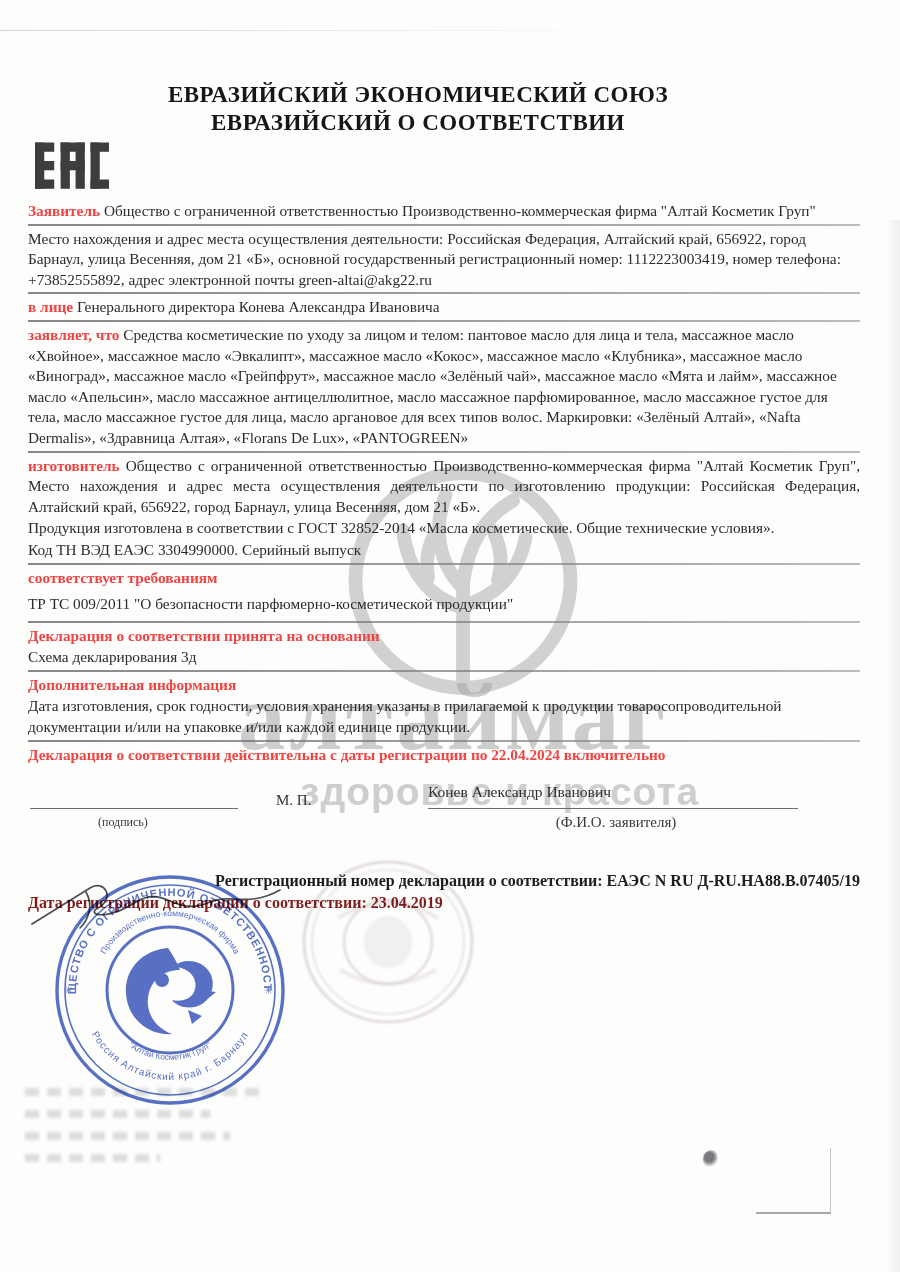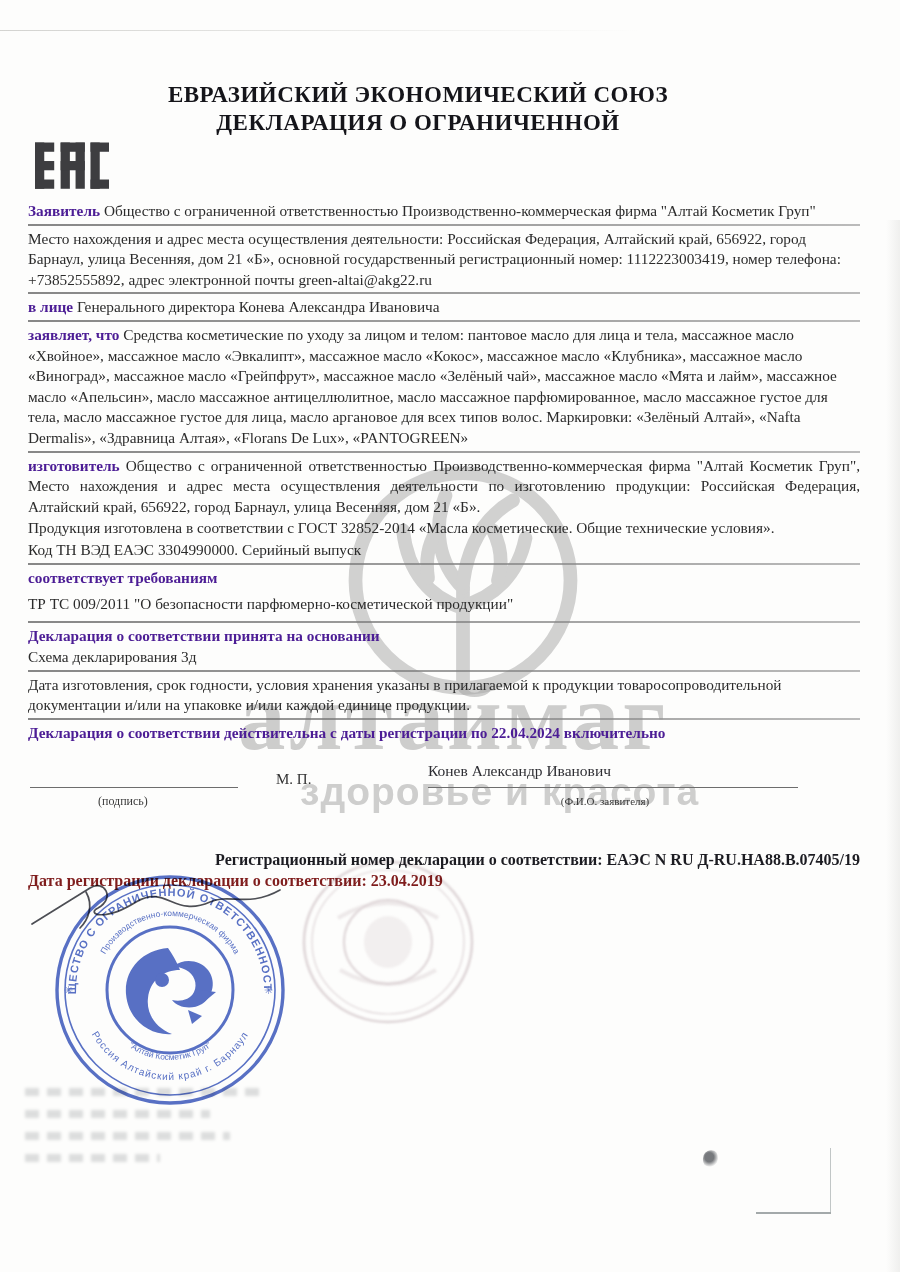--- a/index.html
+++ b/index.html
@@ -23,33 +23,33 @@
   
   .wm{position:absolute;z-index:0;}
   .wm-tree{left:338px;top:458px;}
   .wm-brand{left:238px;top:662px;font-family:Liberation Serif, serif;font-weight:bold;
       font-size:95px;color:#a6a6a6;opacity:.55;letter-spacing:3px;}
   .wm-tag{left:300px;top:770px;font-family:"Liberation Sans",sans-serif;font-weight:bold;
       font-size:39px;color:#aFaFaF;opacity:.6;letter-spacing:1px;}
   
   .doc{position:absolute;left:28px;top:200px;width:832px;z-index:1;font-size:15.3px;line-height:20.6px;}
   .doc p{margin:1px 0;}
-  .doc b{color:#4c1d95;}
+  .doc b{color:#ef4444;}
   .rule{height:2px;margin:2px 0 3px 0;opacity:.75;
       background:linear-gradient(90deg,#606060,#8b8b8b 70%,#a5a5a5);}
   .just{text-align:justify;}
   .gap6{margin-top:6px !important;}
   
   .sig-area{position:relative;height:104px;}
   .sig-line-l{position:absolute;left:2px;top:42px;width:208px;border-top:1.4px solid #6d6d6d;}
   .sig-cap-l{position:absolute;left:70px;top:46px;font-size:12px;color:#3a3a3a;}
   .mp{position:absolute;left:248px;top:24px;font-size:15px;color:#333;text-align:right;}
   .sig-name{position:absolute;left:400px;top:16px;width:370px;text-align:left;font-size:15.5px;color:#2e2e33;}
   .sig-line-r{position:absolute;left:400px;top:42px;width:370px;border-top:1.4px solid #6d6d6d;}
-  .sig-cap-r{position:absolute;left:392px;top:46px;width:370px;text-align:center;font-size:11px;color:#3a3a3a;}
+  .sig-cap-r{position:absolute;left:403px;top:46px;width:370px;text-align:center;font-size:15px;color:#3a3a3a;}
   .reg{font-weight:bold;font-size:16px;color:#1c1c22;margin-top:14px;text-align:right;}
   .reg2{font-weight:bold;font-size:16px;color:#7f1d1d;margin-top:16px;}
   
   .stamp-blue{position:absolute;left:50px;top:870px;z-index:2;mix-blend-mode:multiply;
       opacity:.85;filter:blur(.35px);}
   .stamp-ghost{position:absolute;left:298px;top:858px;z-index:2;opacity:.5;filter:blur(1px);mix-blend-mode:multiply;}
   .signature{position:absolute;left:28px;top:872px;z-index:3;mix-blend-mode:multiply;}
   
   .bleed{position:absolute;left:25px;top:1088px;width:300px;z-index:1;}
   .bleed .bl{height:8px;margin-bottom:14px;opacity:.22;filter:blur(1.4px);
@@ -76,21 +76,21 @@
       <path d="M100 118 C124 112 144 94 150 64"></path>
       <path d="M72 96 C70 82 72 70 78 60"></path>
       <path d="M128 98 C132 84 130 70 124 58"></path>
     </g>
   </svg>
   <div class="wm wm-brand">алтаймаг</div>
   <div class="wm wm-tag">здоровье и красота</div>
 
   <div class="titles">
     <div class="t1">ЕВРАЗИЙСКИЙ ЭКОНОМИЧЕСКИЙ СОЮЗ</div>
-    <div class="t2">ДЕКЛАРАЦИЯ О ОГРАНИЧЕННОЙ</div>
+    <div class="t2">ЕВРАЗИЙСКИЙ О СООТВЕТСТВИИ</div>
   </div>
 
   <svg class="eac" width="74" height="66" viewBox="0 0 104 66">
     <g fill="#3d3d40">
       <rect x="0" y="0" width="13" height="65"></rect>
         <rect x="0" y="0" width="27" height="13"></rect>
       <rect x="0" y="26" width="27" height="13"></rect>
         <rect x="0" y="52" width="27" height="13"></rect>
       <rect x="36" y="0" width="13" height="65"></rect>
         <rect x="57" y="0" width="13" height="65"></rect>
@@ -114,20 +114,21 @@
     <p class="just"><b>изготовитель</b> <span>Общество с ограниченной ответственностью Производственно-коммерческая фирма "Алтай Косметик Груп", Место нахождения и адрес места осуществления деятельности по изготовлению продукции: Российская Федерация, Алтайский край, 656922, город Барнаул, улица Весенняя, дом 21 «Б».</span></p>
     <p class="just"><span>Продукция изготовлена в соответствии с ГОСТ 32852-2014 «Масла косметические. Общие технические условия».</span></p>
     <p><span>Код ТН ВЭД ЕАЭС 3304990000. Серийный выпуск</span></p>
     <div class="rule"></div>
     <p><b>соответствует требованиям</b></p>
     <p class="gap6"><span>ТР ТС 009/2011 "О безопасности парфюмерно-косметической продукции"</span></p>
     <div class="rule gap6"></div>
     <p><b>Декларация о соответствии принята на основании</b></p>
     <p><span>Схема декларирования 3д</span></p>
     <div class="rule"></div>
+    <p><b>Дополнительная информация</b></p>
     <p><span>Дата изготовления, срок годности, условия хранения указаны в прилагаемой к продукции товаросопроводительной документации и/или на упаковке и/или каждой единице продукции.</span></p>
     <div class="rule"></div>
     <p><b>Декларация о соответствии  действительна с даты регистрации по 22.04.2024 включительно</b></p>
 
     <div class="sig-area">
       <div class="sig-line-l"></div>
       <div class="sig-cap-l">(подпись)</div>
       <div class="mp">М. П.</div>
       <div class="sig-name">Конев Александр Иванович</div>
       <div class="sig-line-r"></div>

